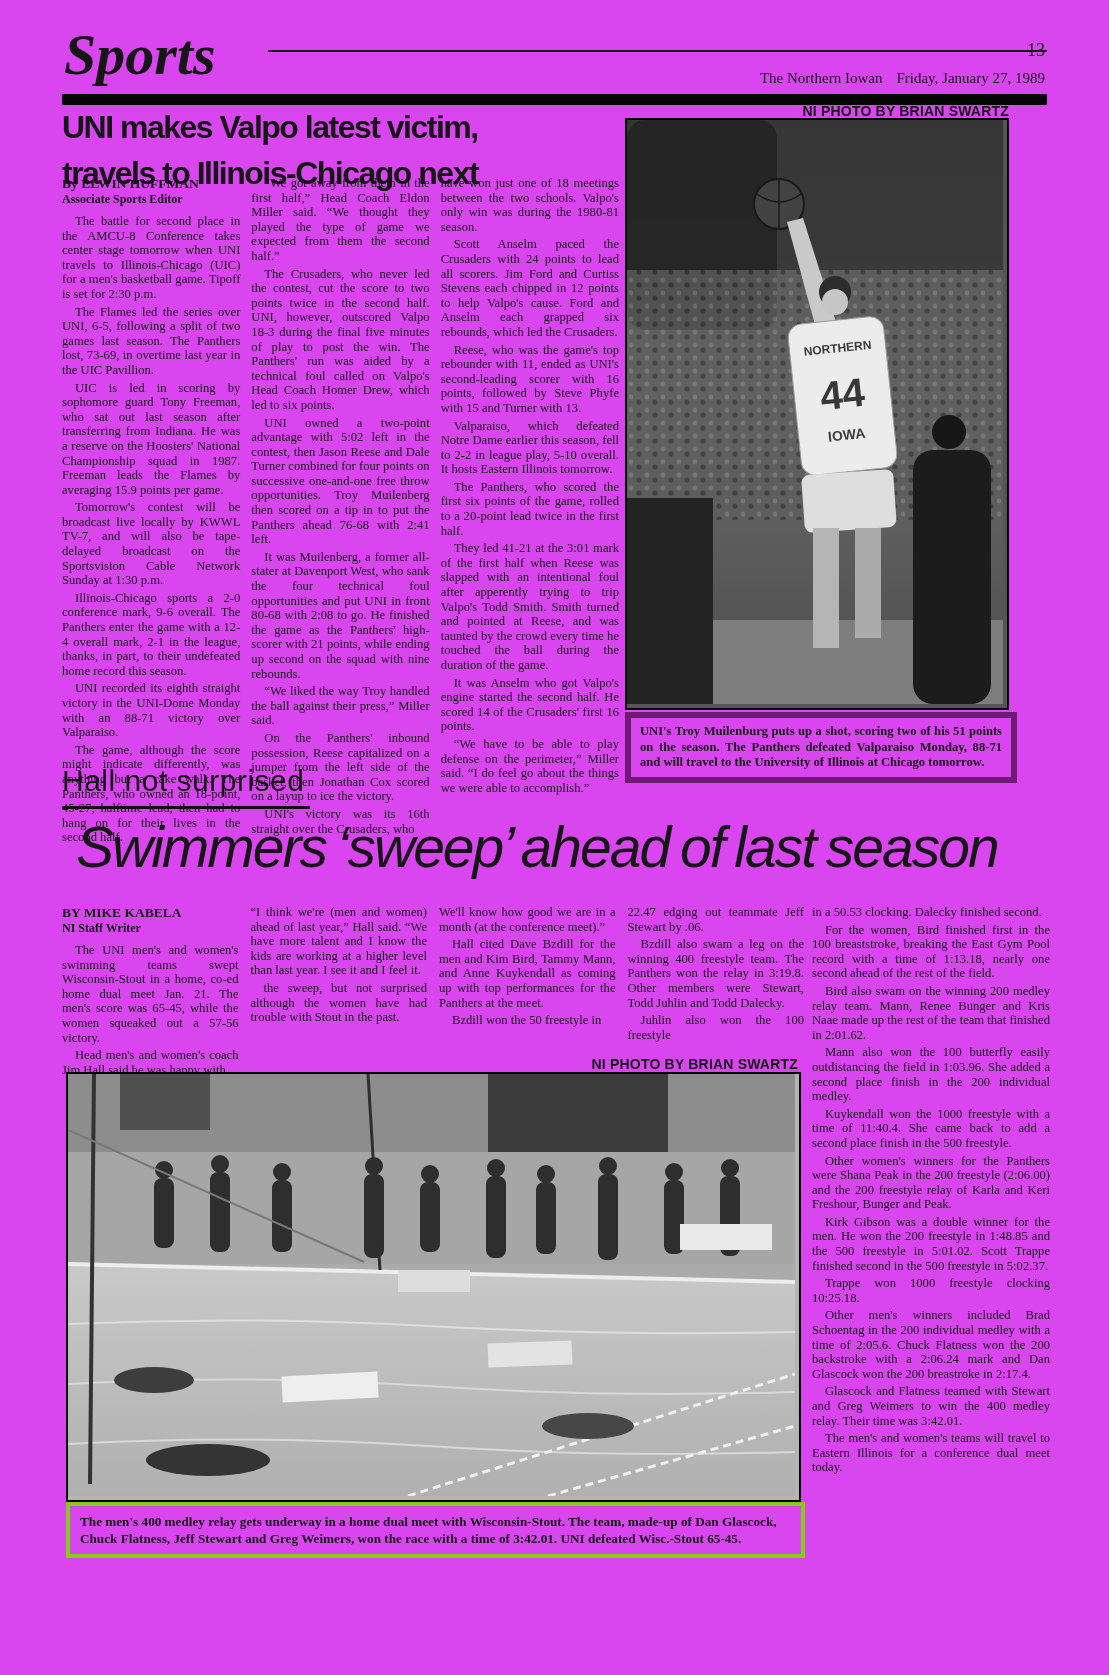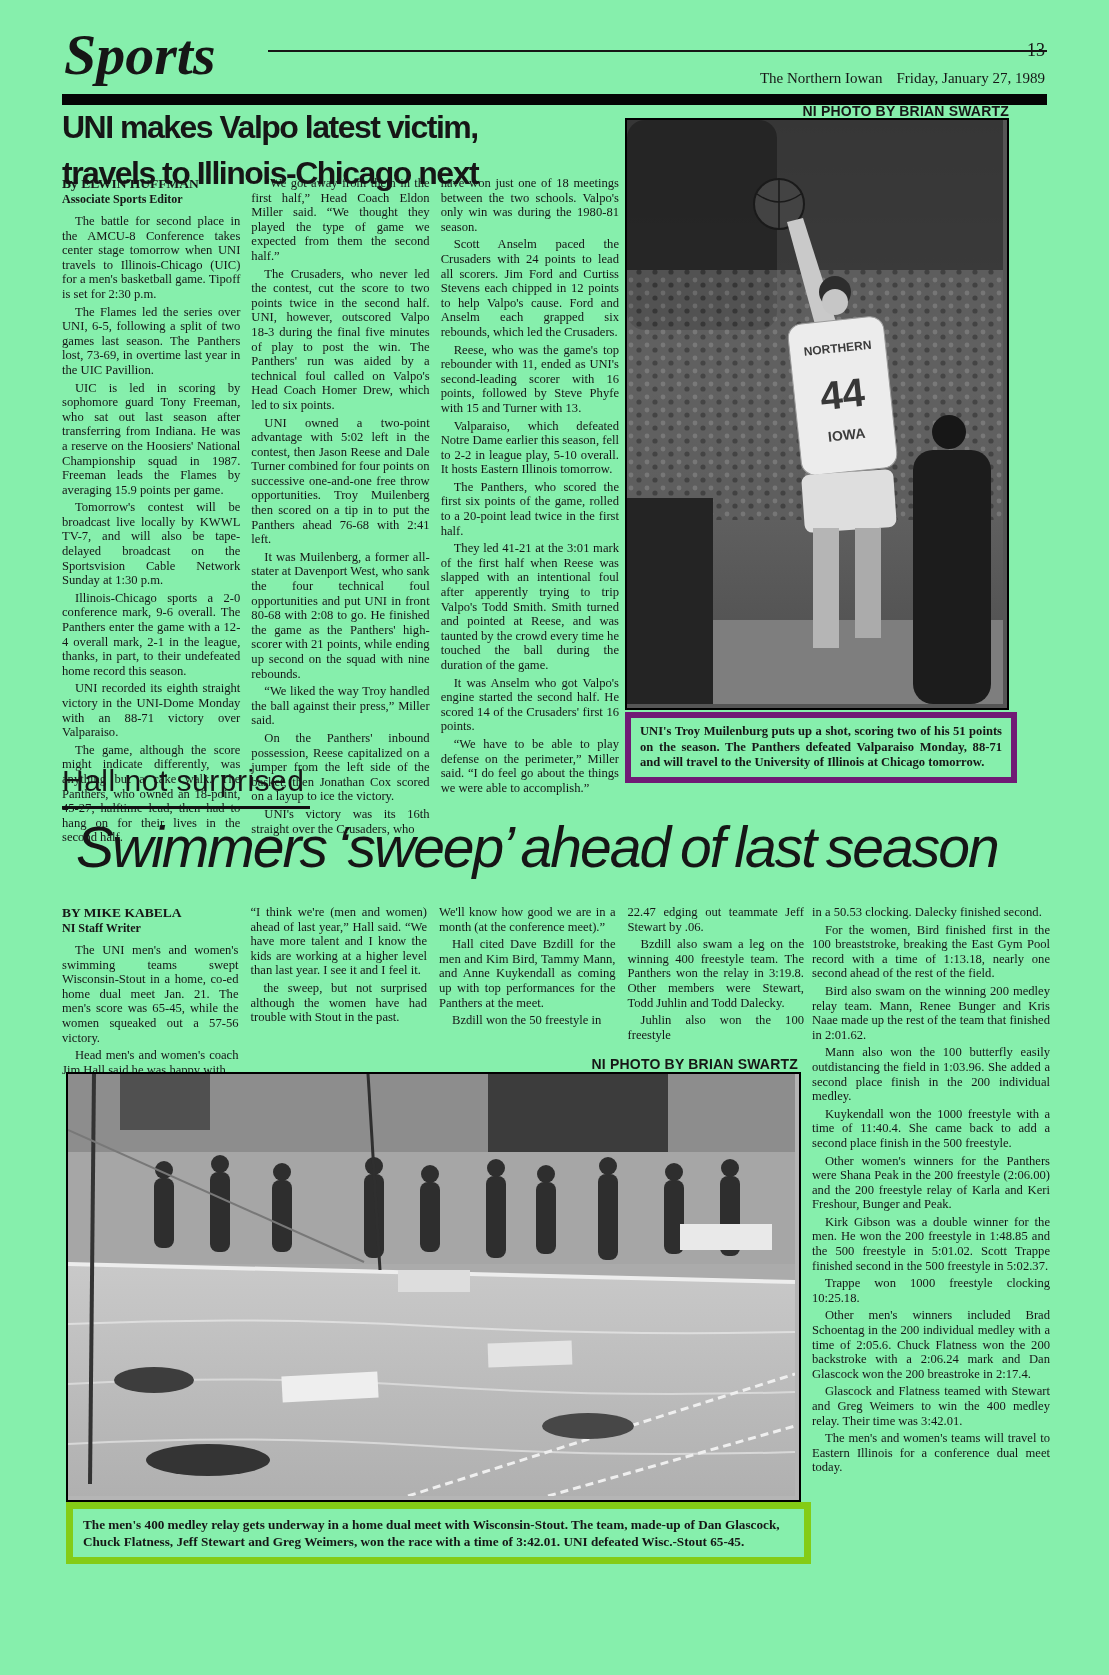--- a/index.html
+++ b/index.html
@@ -1,18 +1,18 @@
 <!DOCTYPE html>
 <html><head>
 <meta charset="utf-8">
 <style>
   html,body { margin:0; padding:0; background:#9a9a9a; }
   .page {
     position:relative; width:1109px; height:1675px; margin:0 auto;
-    background:#86efac; color:#161616; overflow:hidden;
+    background:#d946ef; color:#161616; overflow:hidden;
     font-family:"Liberation Serif", serif;
   }
   
   .sports-logo {
     position:absolute; left:64px; top:26px; z-index:2;
     font-family:"Liberation Serif", serif; font-style:italic; font-weight:bold;
     font-size:58px; letter-spacing:0px; line-height:1;
   }
   .mast-thin-rule { position:absolute; left:268px; right:62px; top:50px; height:2px; background:#161616; }
   .page-num { position:absolute; right:64px; top:40px; font-size:18px; }
@@ -69,21 +69,21 @@
     position:absolute; left:62px; top:905px; width:742px;
     display:flex; gap:12px;
   }
   .swim-credit { position:absolute; right:311px; top:1056px; text-align:right; }
   .pool-photo {
     position:absolute; left:66px; top:1072px; width:731px; height:426px;
     border:2px solid #000; background:#b5b5b5;
   }
   .pool-caption {
     position:absolute; left:66px; top:1502px; width:711px;
-    border:7px solid #84cc16; padding:7px 10px;
+    border:4px solid #84cc16; padding:7px 10px;
     font-weight:bold; font-size:13.2px; line-height:17px; text-align:left;
   }
   .swim-col5 {
     position:absolute; left:812px; top:905px; width:238px;
     font-size:12.6px; line-height:14.6px; text-align:justify;
   }
 </style>
 </head>
 <body>
 

